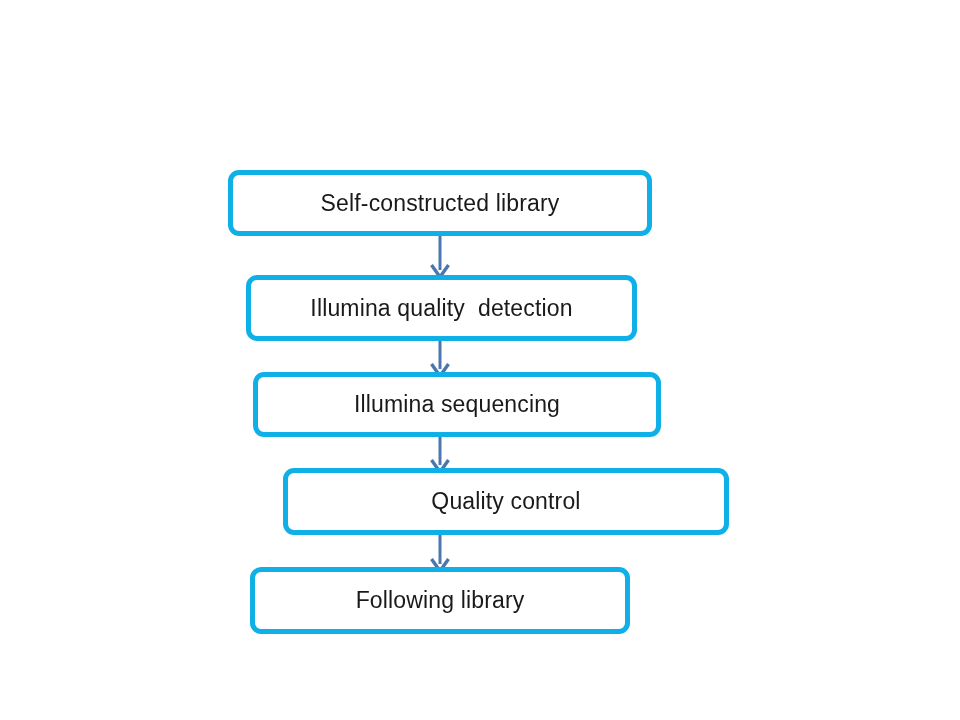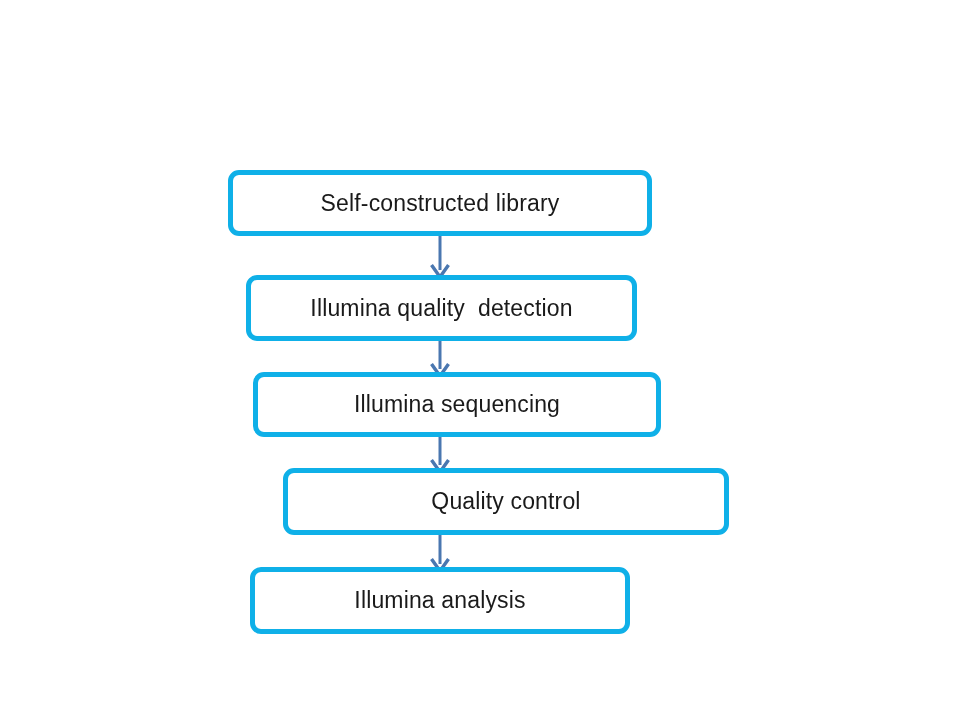--- a/index.html
+++ b/index.html
@@ -99,16 +99,16 @@
 
   <div class="node" style="left:253px; top:372px; width:408px; height:65px;">
     <span class="node-label">Illumina sequencing</span>
   </div>
 
   <div class="node" style="left:247px; top:468px; width:446px; height:67px;margin-left:36px;">
     <span class="node-label">Quality control</span>
   </div>
 
   <div class="node" style="left:250px; top:567px; width:380px; height:67px;">
-    <span class="node-label">Illumina analysis</span>
+    <span class="node-label">Following library</span>
   </div>
 
 </div>
 
 </body></html>

